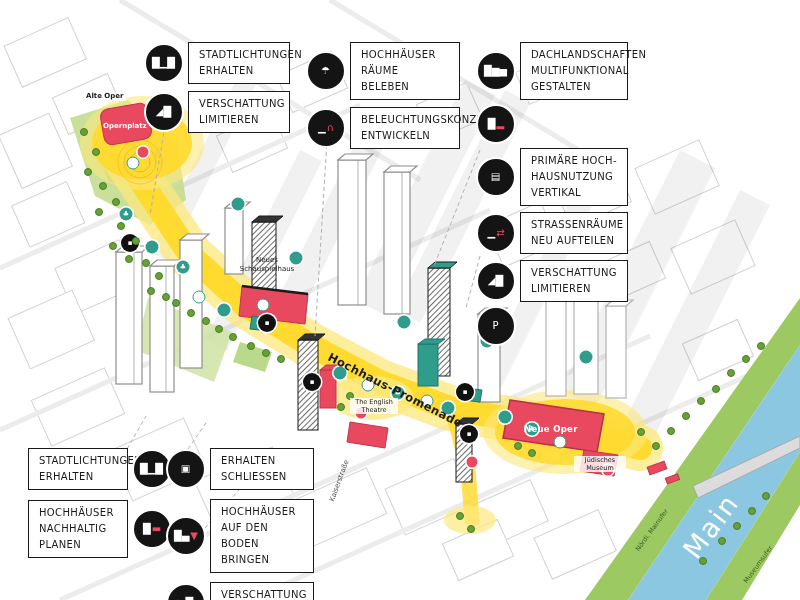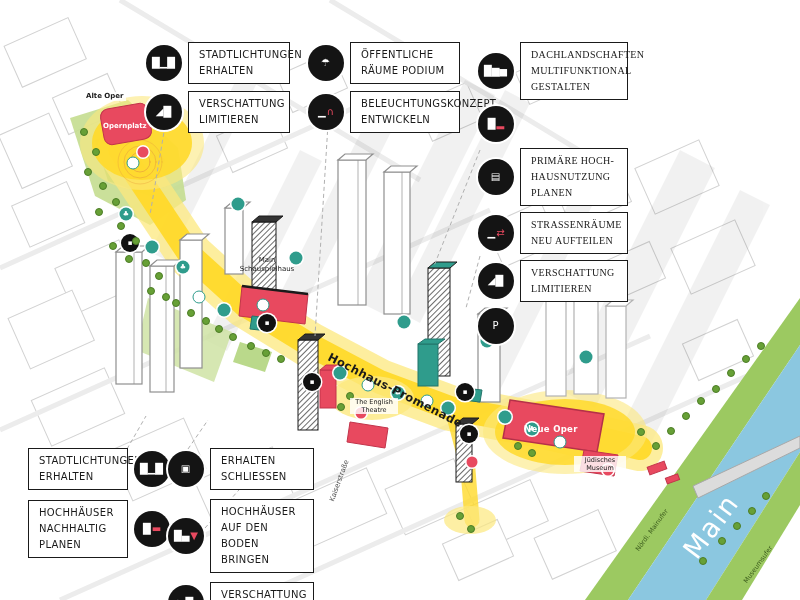--- a/index.html
+++ b/index.html
@@ -11,21 +11,21 @@
   .legend-group{position:absolute;display:flex;flex-direction:column;gap:7px;}
   .litem{display:flex;align-items:center;gap:6px;}
   .licon{width:36px;height:36px;min-width:36px;border-radius:50%;background:#141414;color:#fff;
          display:flex;align-items:center;justify-content:center;font-size:10px;line-height:1;
          box-shadow:0 0 0 2px #fff;}
   .licon .accent{color:#E8495F;margin-left:1px;}
   .lbox{border:1px solid #1a1a1a;background:#fff;padding:4px 10px;font-size:10px;
         letter-spacing:.35px;line-height:1.6;color:#1a1a1a;}
   .top-left{left:146px;top:42px;}      .top-left .lbox{width:80px;}
   .top-center{left:308px;top:42px;}    .top-center .lbox{width:88px;}
-  .top-right{left:478px;top:42px;gap:6px;} .top-right .lbox{width:86px;font-family:Liberation Serif, serif;}
+  .top-right{left:478px;top:42px;gap:6px;} .top-right .lbox{width:86px;}
   .bottom-col1{left:28px;top:448px;gap:10px;} .bottom-col1 .litem{flex-direction:row-reverse;}
   .bottom-col1 .lbox{width:78px;}
   .bottom-col2{left:168px;top:448px;gap:9px;} .bottom-col2 .lbox{width:82px;}
 
   
   .mlabel{position:absolute;font-size:7px;color:#1a1a1a;line-height:1.25;white-space:normal;}
   .chip{background:rgba(255,255,255,.82);padding:0 2px;}
   .rot{transform-origin:0 0;}
 
   
@@ -302,21 +302,21 @@
       <div class="tree-dot" style="left: 722px; top: 541px;"></div>
       <div class="tree-dot" style="left: 737px; top: 526px;"></div>
       <div class="tree-dot" style="left: 752px; top: 511px;"></div>
       <div class="tree-dot" style="left: 703px; top: 561px;"></div>
       <div class="tree-dot" style="left: 766px; top: 496px;"></div>
     </div>
 
   <div class="layer">
     <div class="mlabel chip" style="left:84px;top:92px;font-weight:bold;">Alte Oper</div>
     <div class="mlabel" style="left:103px;top:122px;color:#fff;font-weight:bold;">Opernplatz</div>
-    <div class="mlabel" style="left:236px;top:256px;width:62px;text-align:center;">Main Schauspielhaus</div>
+    <div class="mlabel" style="left:236px;top:256px;width:62px;text-align:center;">Neues Schauspielhaus</div>
     <div class="mlabel rot" style="left:332px;top:350px;transform:rotate(27deg);font-size:11.5px;font-weight:bold;letter-spacing:.4px;">Hochhaus-Promenade</div>
     <div class="mlabel chip" style="left:350px;top:398px;width:44px;text-align:center;font-size:6.5px;">The English Theatre</div>
     <div class="mlabel rot" style="left:328px;top:500px;transform:rotate(-70deg);color:#555;">Kaiserstraße</div>
     <div class="mlabel" style="left:524px;top:424px;color:#fff;font-size:8.5px;font-weight:bold;letter-spacing:.3px;">Neue Oper</div>
     <div class="mlabel chip" style="left:574px;top:456px;width:48px;text-align:center;font-size:6.5px;">Jüdisches Museum</div>
     <div class="mlabel rot" style="left:676px;top:545px;transform:rotate(-53deg);font-size:27px;color:#fff;letter-spacing:2px;">Main</div>
     <div class="mlabel rot" style="left:634px;top:548px;transform:rotate(-54deg);font-size:6.5px;color:#3A5A1C;">Nördl. Mainufer</div>
     <div class="mlabel rot" style="left:742px;top:580px;transform:rotate(-54deg);font-size:6.5px;color:#3A5A1C;">Museumsufer</div>
   </div>
 
@@ -336,21 +336,21 @@
       <div class="lbox">VERSCHATTUNG LIMITIEREN</div>
     </div>
   </div>
 
   <div class="legend-group top-center">
     <div class="litem">
       <div class="licon">
           <span>☂</span>
           <span class="accent"></span>
         </div>
-      <div class="lbox">ÖFFENTLICHE RÄUME PODIUM</div>
+      <div class="lbox">HOCHHÄUSER RÄUME BELEBEN</div>
     </div>
     <div class="litem">
       <div class="licon">
           <span>▁</span>
           <span class="accent">∩</span>
         </div>
       <div class="lbox">BELEUCHTUNGSKONZEPT ENTWICKELN</div>
     </div>
   </div>
 
@@ -366,21 +366,21 @@
       <div class="licon">
           <span>█</span>
           <span class="accent">▂</span>
         </div>
     </div>
     <div class="litem">
       <div class="licon">
           <span>▤</span>
           <span class="accent"></span>
         </div>
-      <div class="lbox">PRIMÄRE HOCH-HAUSNUTZUNG PLANEN</div>
+      <div class="lbox">PRIMÄRE HOCH-HAUSNUTZUNG VERTIKAL</div>
     </div>
     <div class="litem">
       <div class="licon">
           <span>▁</span>
           <span class="accent">⇄</span>
         </div>
       <div class="lbox">STRASSENRÄUME NEU AUFTEILEN</div>
     </div>
     <div class="litem">
       <div class="licon">

